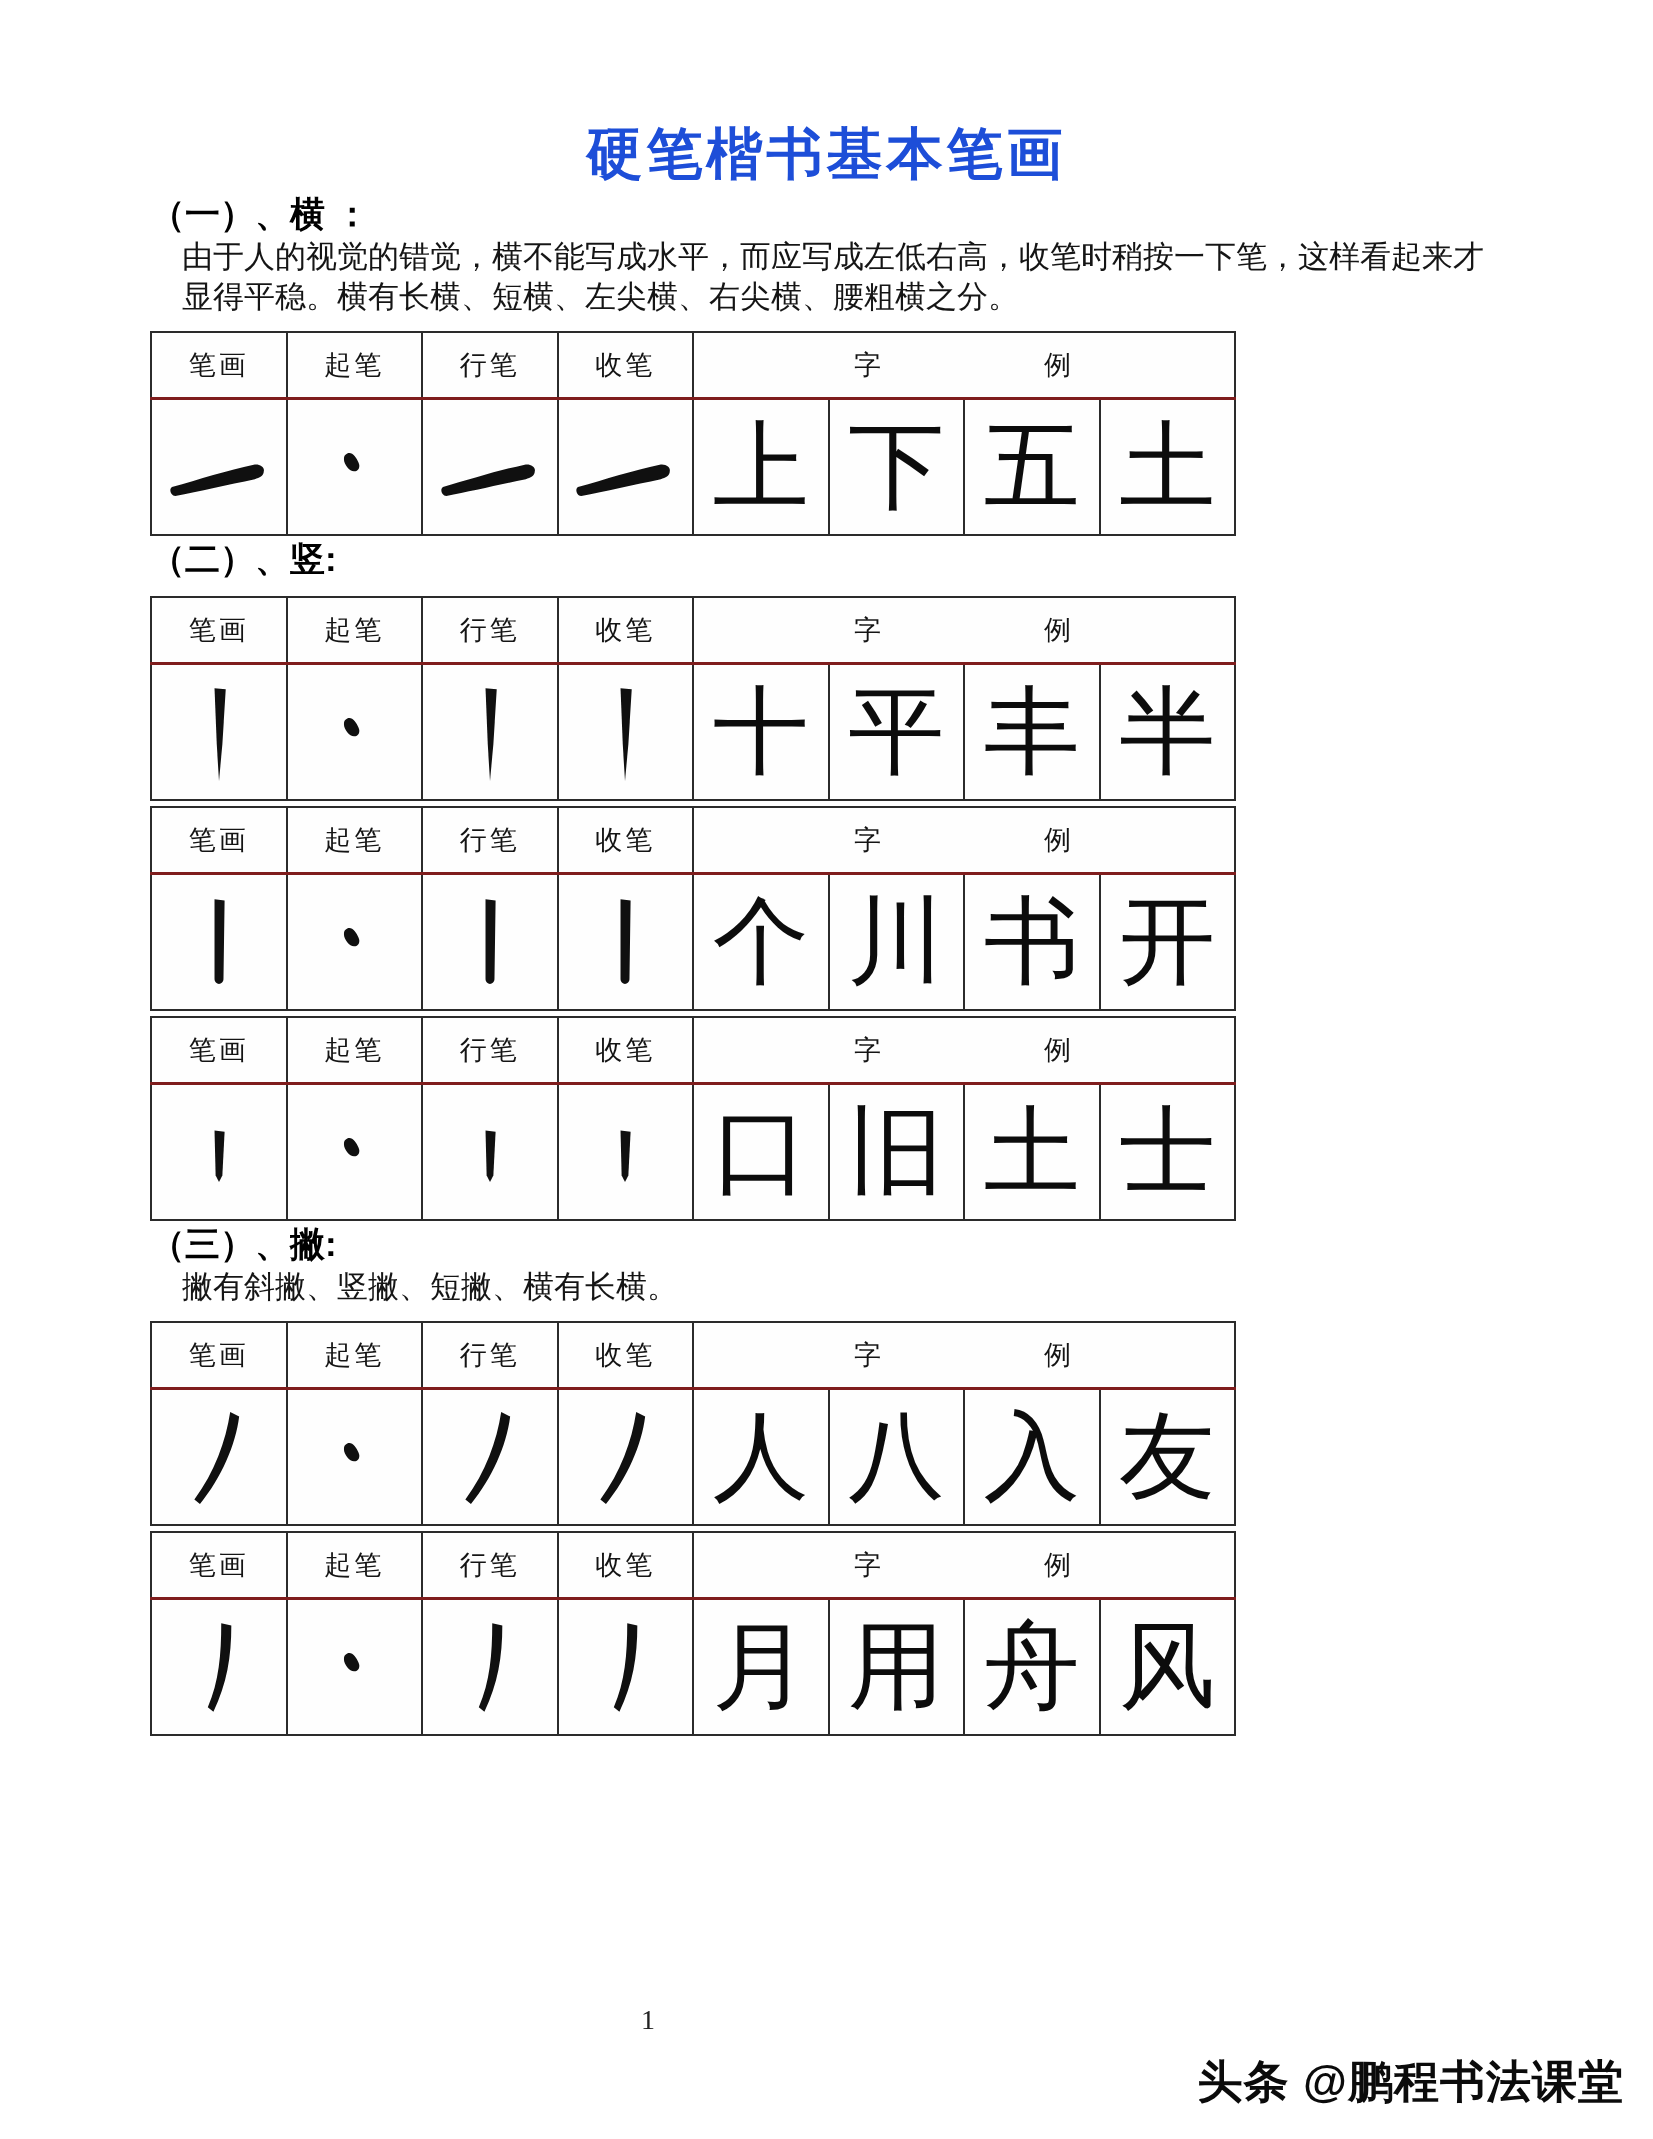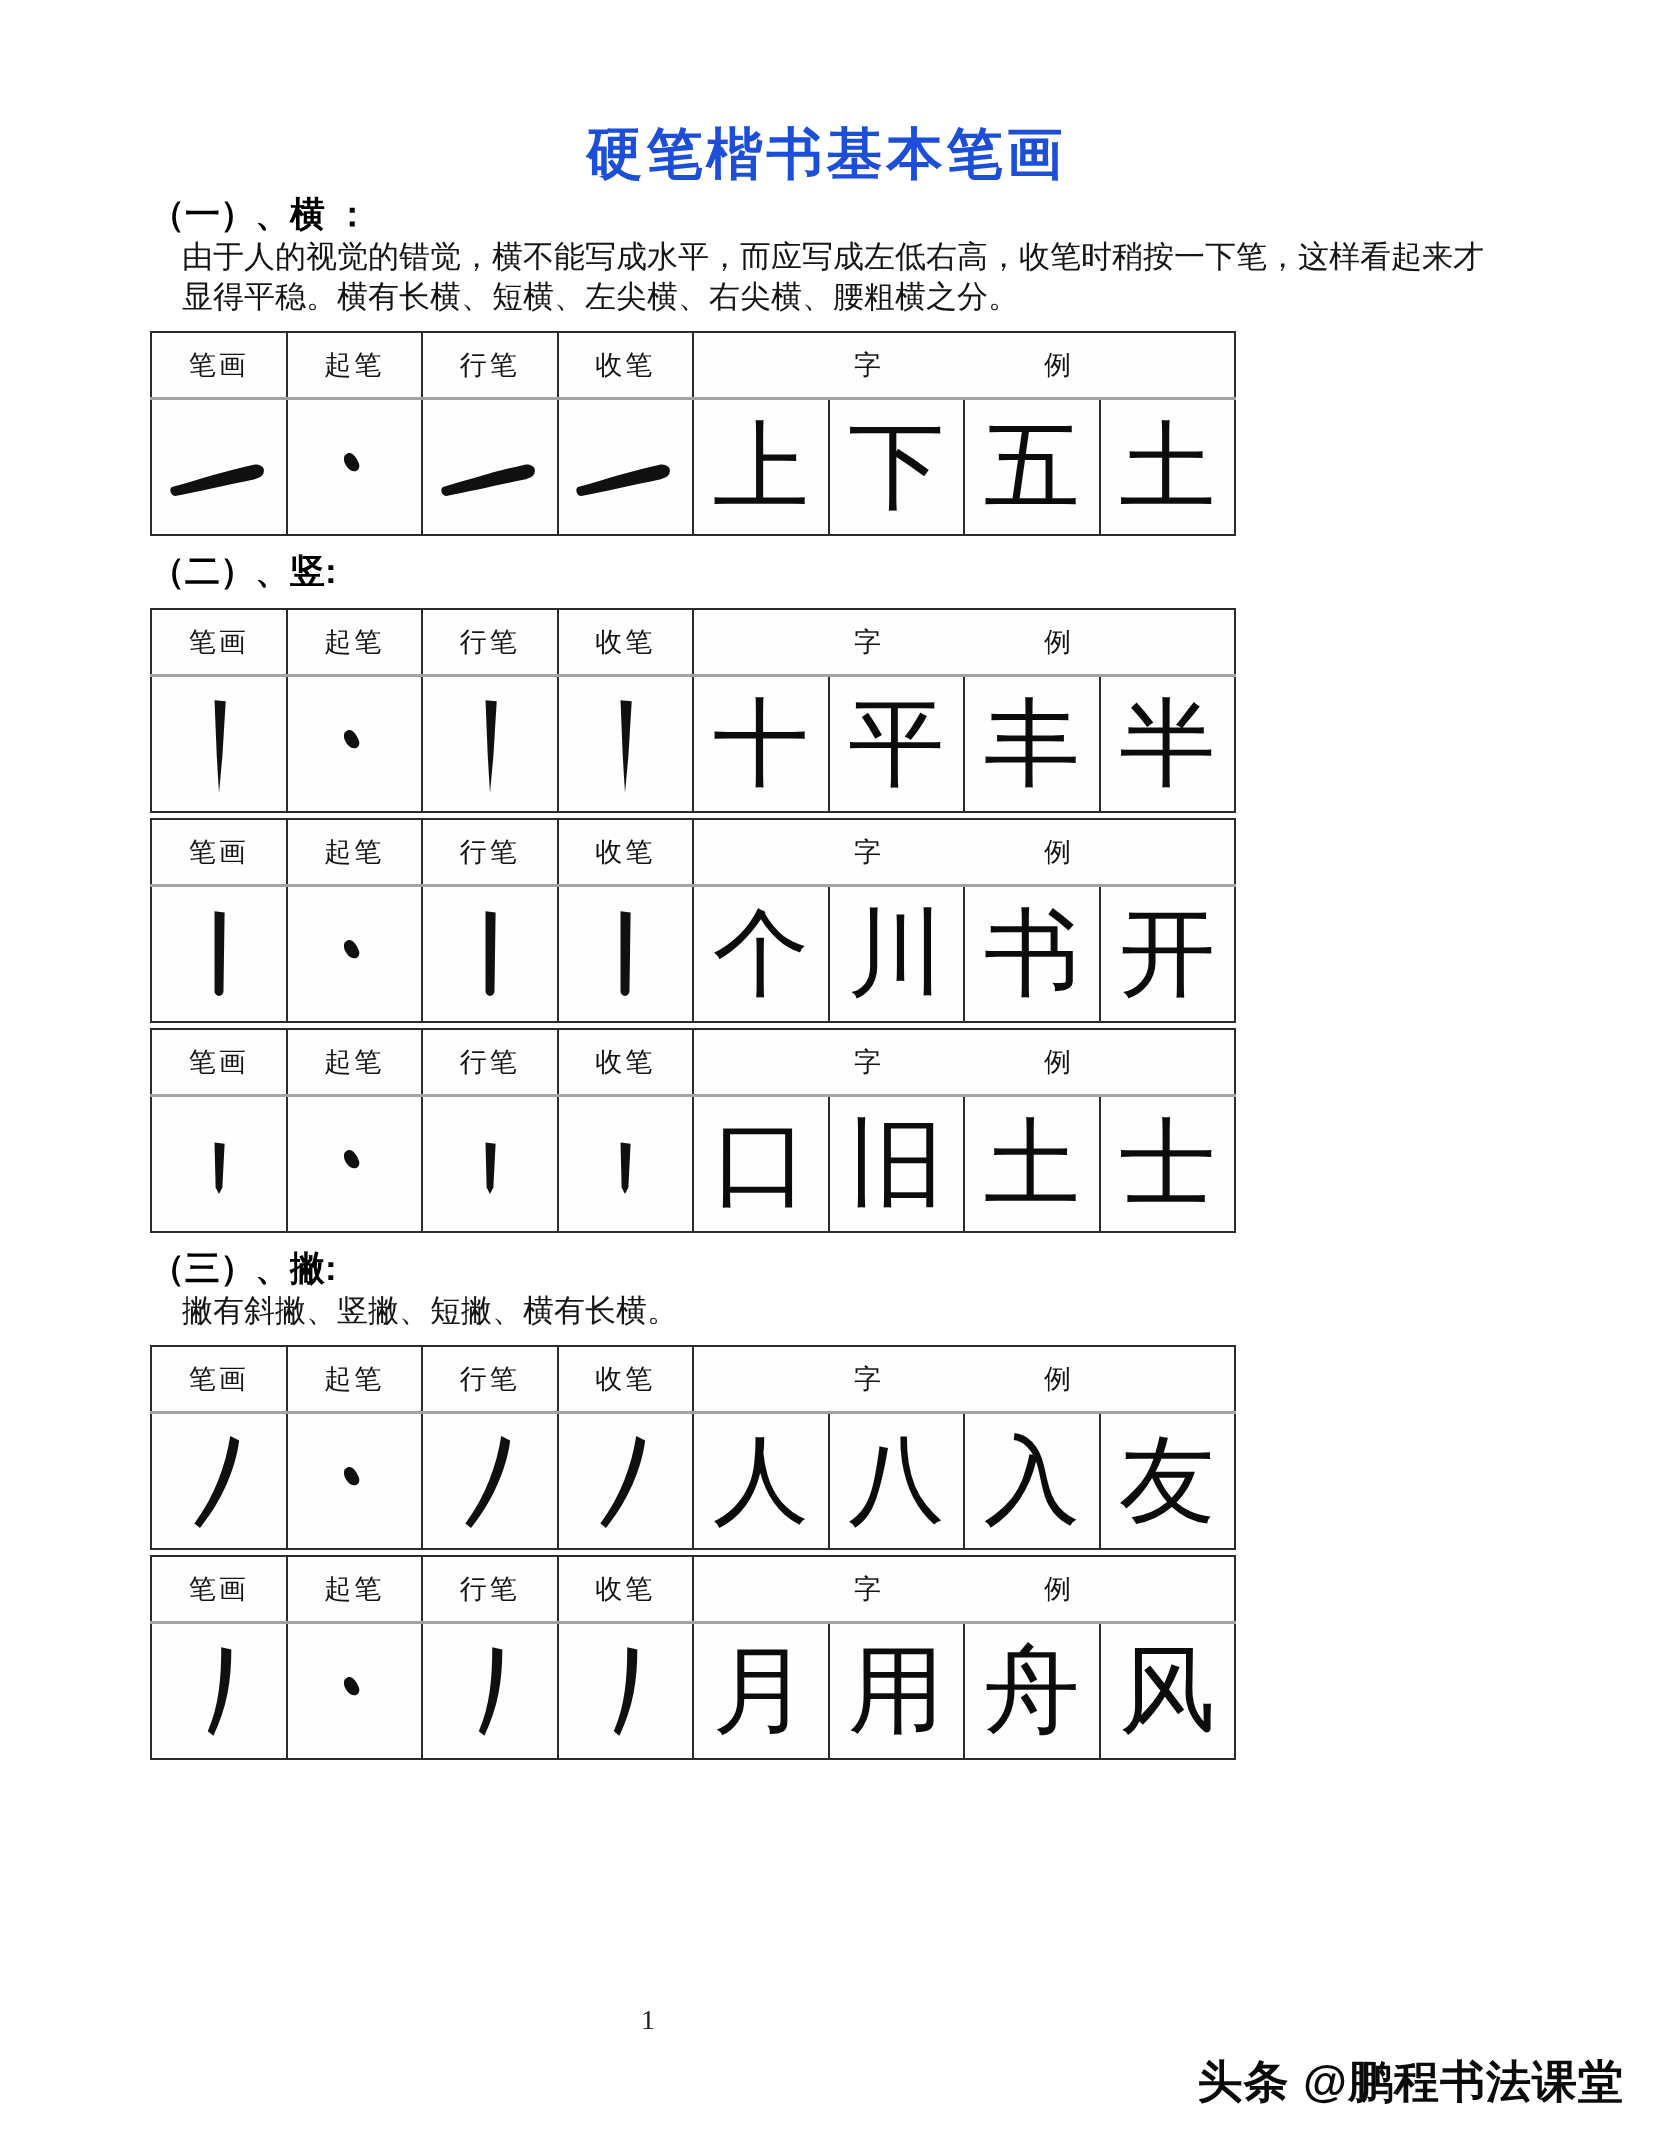--- a/index.html
+++ b/index.html
@@ -11,37 +11,37 @@
   .doc-title{
     padding-top:117px;text-align:center;
     font-family:"Liberation Sans", sans-serif;font-weight:bold;
     font-size:56px;line-height:74px;letter-spacing:4px;color:#1d4ed8;
   }
   .content{margin-left:150px;width:1420px;}
   .section-heading{
     font-family:"Liberation Sans", sans-serif;font-weight:bold;
     font-size:35px;line-height:46px;color:#000;white-space:nowrap;
   }
-  .section-heading.tight{margin-top:12px;}
+  .section-heading.tight{}
   .body-line{
     font-size:31px;line-height:40px;color:#151515;white-space:nowrap;margin-left:32px;
   }
   table.stroke-table{
     border-collapse:collapse;table-layout:fixed;
     width:1086px;margin-top:14px;background:#fefefe;
   }
   table.stroke-table.stacked{margin-top:5px;}
   table.stroke-table td{
     border:2px solid #2b2b2b;text-align:center;vertical-align:middle;
     padding:0;overflow:hidden;
   }
   tr.hdr td{
     height:64px;
     font-family:Liberation Sans, sans-serif;font-size:27px;color:#141414;
-    letter-spacing:3px;border-bottom:3px solid #a3a3a3;
+    letter-spacing:3px;border-bottom:3px solid #7f1d1d;
   }
   tr.content-row td{height:134px;}
   .zi-li-wrap{display:flex;justify-content:space-evenly;align-items:center;}
   .stroke-svg{width:112px;height:118px;display:block;margin:6px auto 4px;}
   td.example{
     font-size:96px;line-height:1;color:#0c0c0c;
     font-family:"Liberation Serif", serif;
   }
   .page-number{
     position:absolute;left:598px;top:2004px;width:100px;text-align:center;

